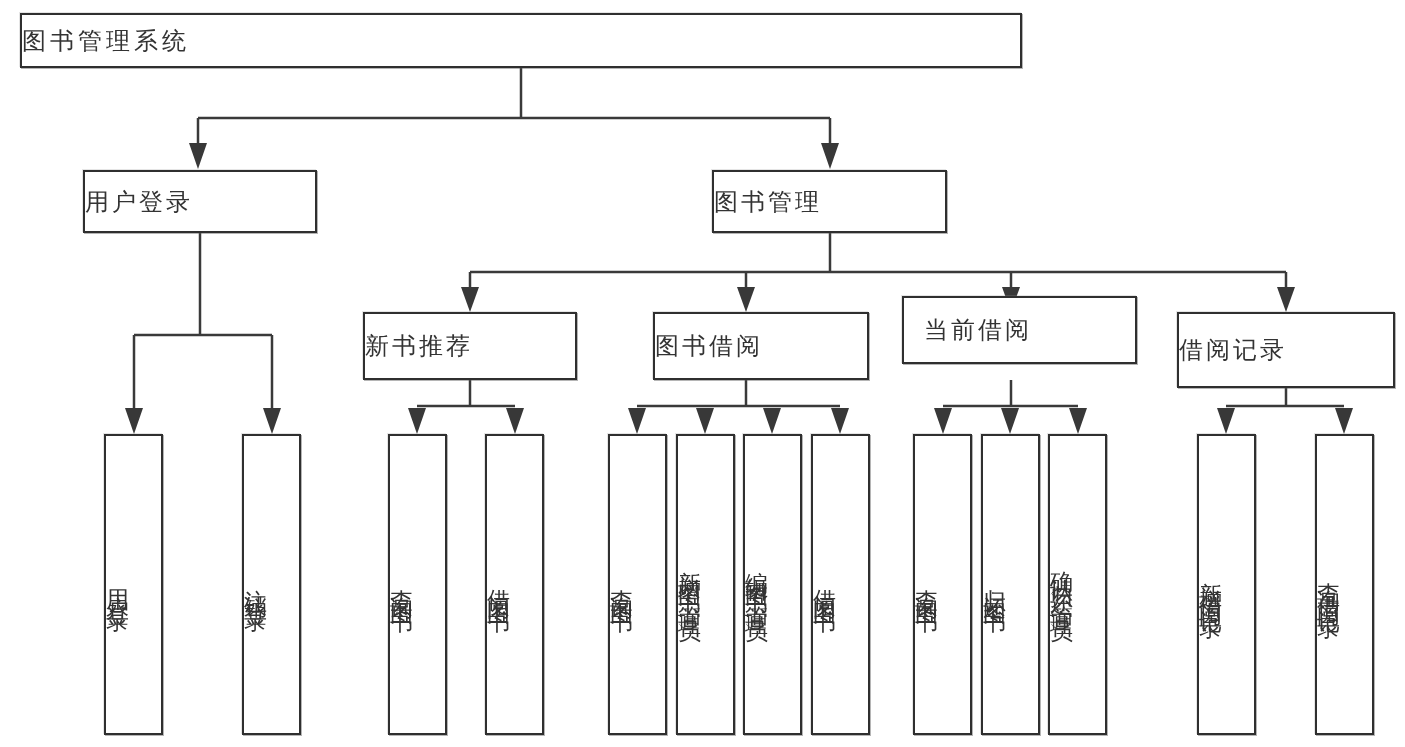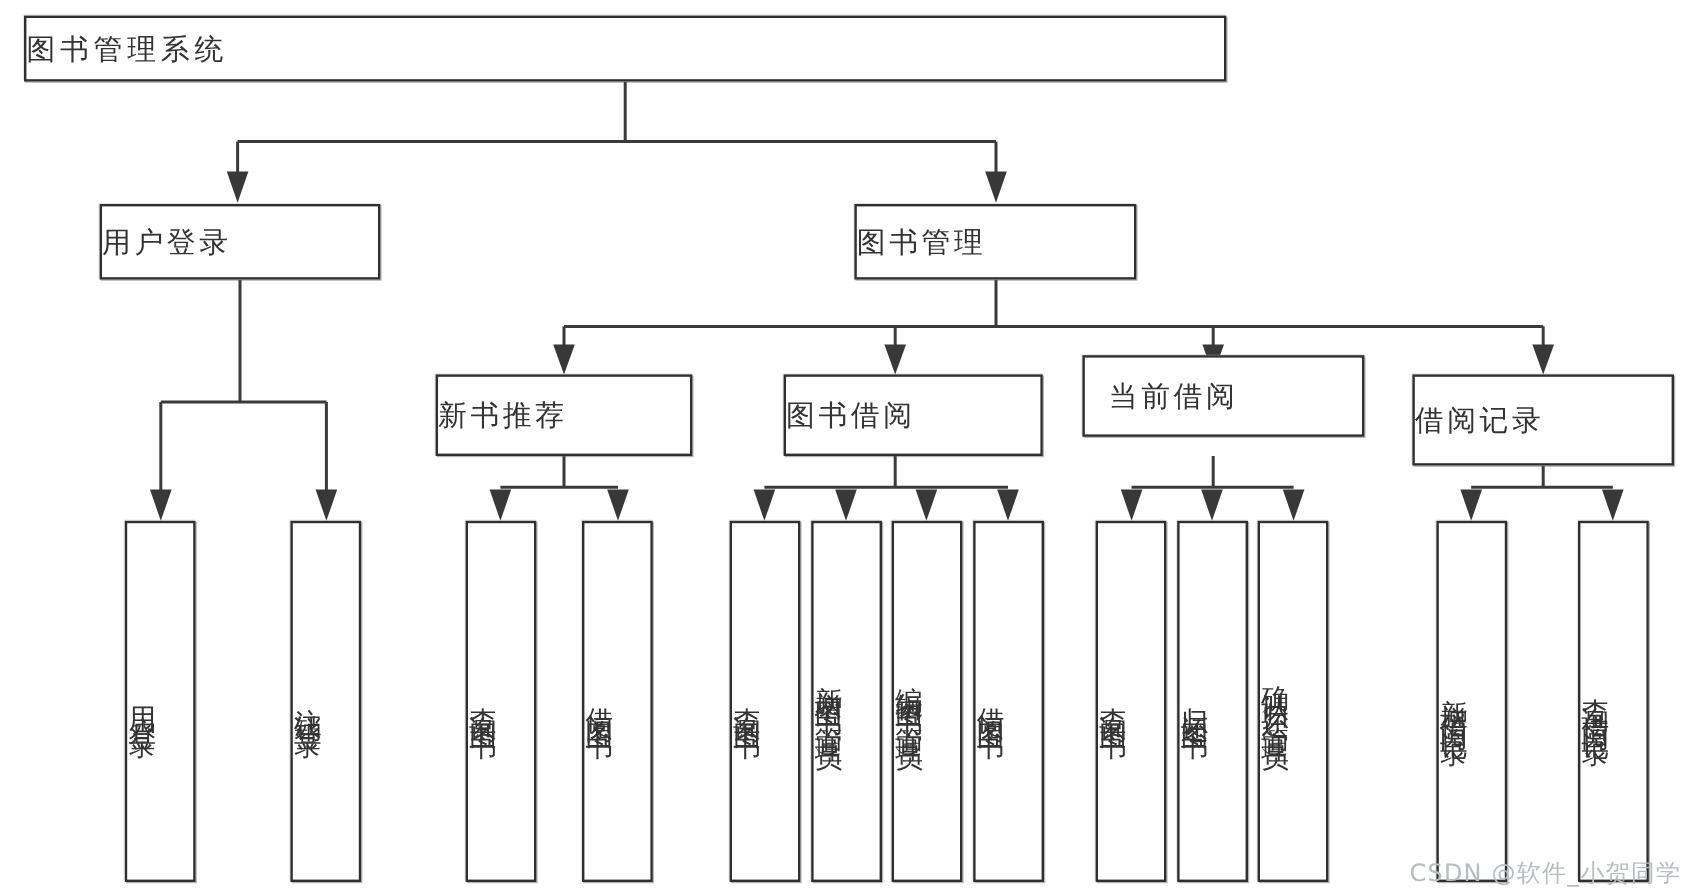--- a/index.html
+++ b/index.html
@@ -160,14 +160,13 @@
     <span class="v-label">确认归还（管理员）</span>
   </div>
 
   <div class="box leaf" style="left:1197px;">
     <span class="v-label">新增借阅记录</span>
   </div>
   <div class="box leaf" style="left:1315px;">
     <span class="v-label">查询借阅记录</span>
   </div>
 
-  <div class="watermark">CSDN @软件_小贺同学</div>
 </div>
 
 </body></html>

